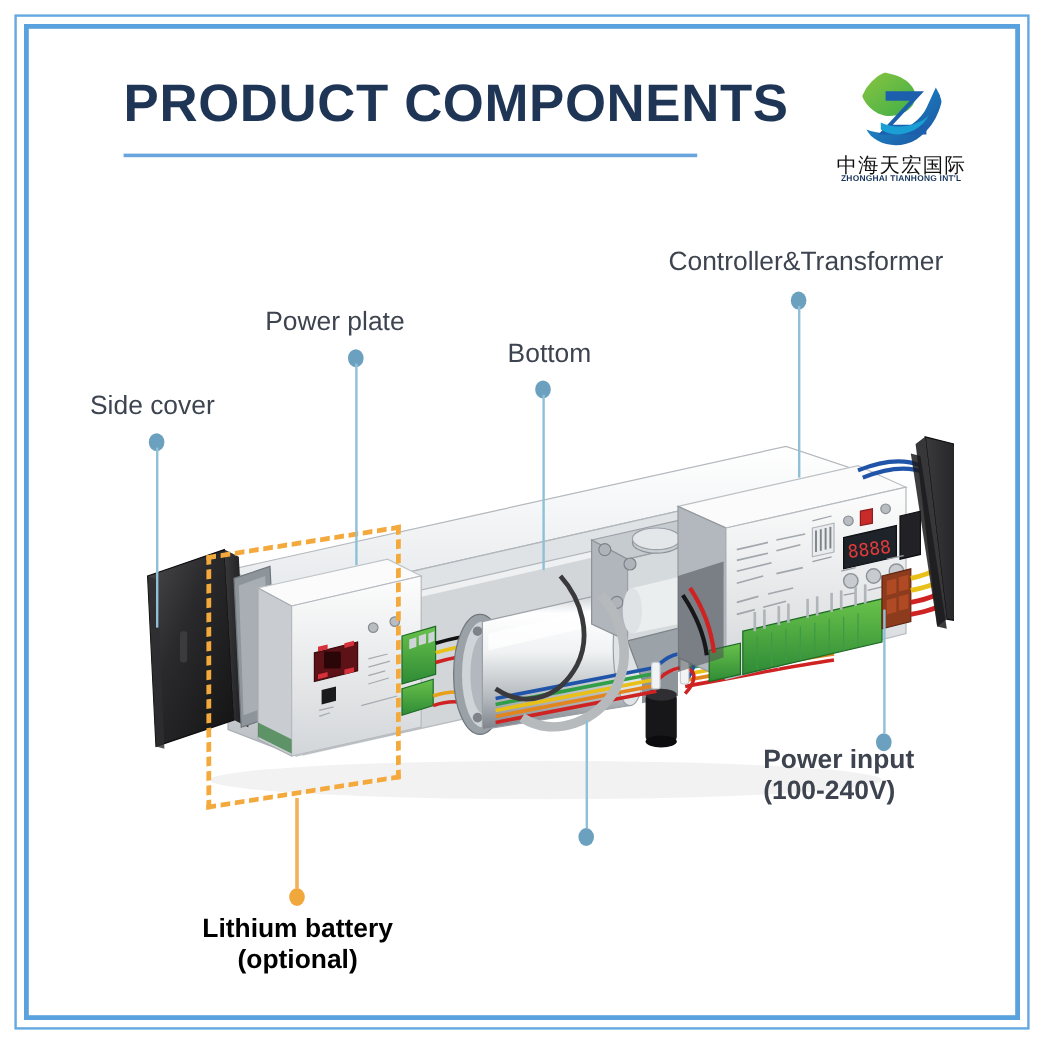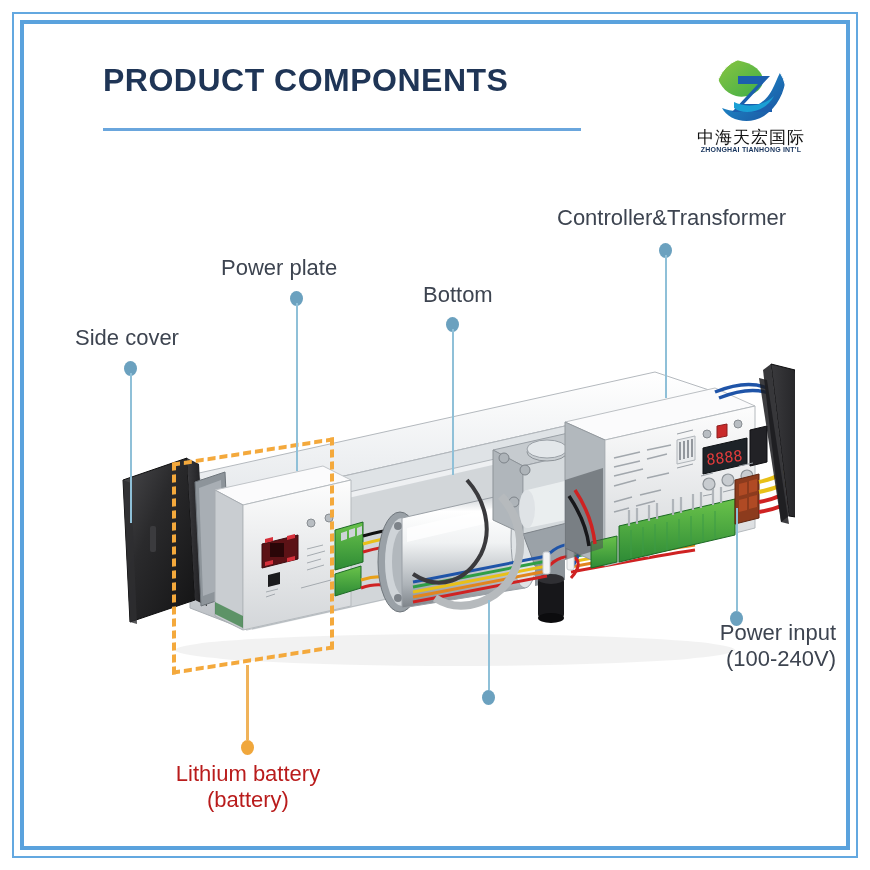--- a/index.html
+++ b/index.html
@@ -12,38 +12,38 @@
   #page{position:relative;width:870px;height:870px;background:#fff;}
 
   
   .frame-outer{position:absolute;left:12px;top:12px;right:12px;bottom:12px;
     border:2px solid #63a8e0;box-sizing:border-box;pointer-events:none;}
   .frame-inner{position:absolute;left:20px;top:20px;right:20px;bottom:20px;
     border:4px solid #5aa2dd;box-sizing:border-box;pointer-events:none;}
 
   
   .title{position:absolute;left:103px;top:62px;
-    font-size:32px;font-weight:bold;color:#1f3556;letter-spacing:0.5px;
+    font-size:44px;font-weight:bold;color:#1f3556;letter-spacing:0.5px;
     white-space:nowrap;}
   .title-rule{position:absolute;left:103px;top:128px;width:478px;height:3px;
     background:#6aa6dd;}
 
   
   .logo{position:absolute;left:672px;top:56px;width:158px;height:104px;}
   .logo-mark{position:absolute;left:36px;top:0;width:86px;height:72px;}
   .logo-cn{position:absolute;left:0;top:70px;width:158px;text-align:center;
     font-size:17px;font-weight:normal;color:#111;letter-spacing:1px;
     font-family:"DejaVu Sans",sans-serif;}
   .logo-en{position:absolute;left:0;top:90px;width:158px;text-align:center;
     font-size:7px;font-weight:bold;color:#16335c;letter-spacing:0.2px;}
 
   
   .callout{position:absolute;font-size:22px;color:#3d4450;white-space:nowrap;}
-  .callout.two-line{text-align:right;line-height:1.18;}
-  .callout.orange{color:#b91c1c;font-weight:normal;text-align:center;line-height:1.2;}
+  .callout.two-line{text-align:left;line-height:1.18;font-weight:bold;}
+  .callout.orange{color:#000000;font-weight:bold;text-align:center;line-height:1.2;}
 
   .dot{position:absolute;width:13px;height:15px;border-radius:50%;
     background:#6ba1bf;}
   .dot.orange{background:#f0a73c;}
   .lline{position:absolute;width:2px;background:#8fc0d8;}
   .lline.orange{background:#f0b35a;width:3px;}
 
   
   .product{position:absolute;left:95px;top:330px;width:700px;height:400px;}
   .product svg{display:block;}
@@ -403,16 +403,16 @@
     <div>(100-240V)</div>
   </div>
 
   <div class="lline" style="left:488px;top:600px;height:90px;"></div>
   <div class="dot" style="left:482px;top:690px;"></div>
 
   <div class="lline orange" style="left:246px;top:665px;height:75px;"></div>
   <div class="dot orange" style="left:241px;top:740px;"></div>
   <div class="callout orange" style="left:148px;top:761px;width:200px;">
     <div>Lithium battery</div>
-    <div>(battery)</div>
+    <div>(optional)</div>
   </div>
 
 </div>
 
 </body></html>

